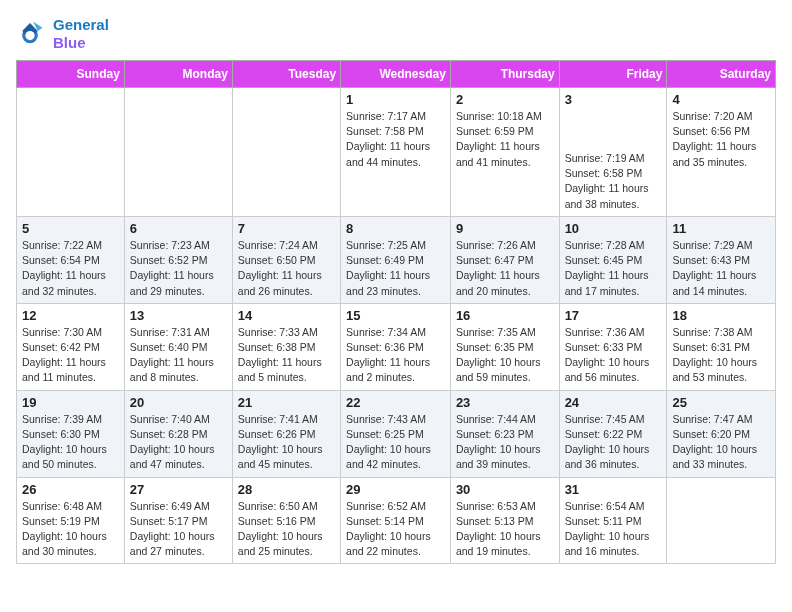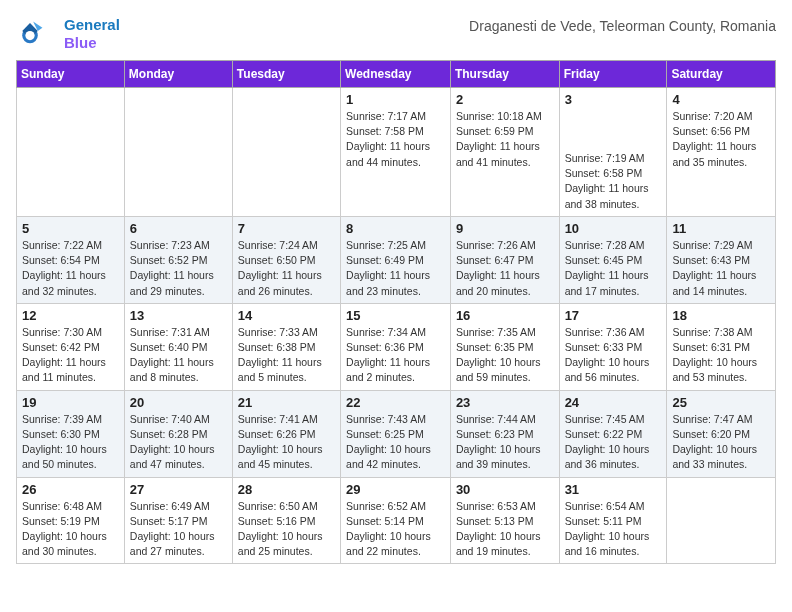--- a/index.html
+++ b/index.html
@@ -12,21 +12,21 @@
     }
     .header {
       display: flex;
       align-items: flex-start;
       justify-content: space-between;
       margin-bottom: 4px;
     }
     .logo {
       display: flex;
       align-items: center;
-      gap: 20px;
+      gap: 9px;
     }
     .logo-text {
       font-size: 15px;
       font-weight: bold;
       line-height: 1.2;
       color: #333;
     }
     .logo-text span {
       color: #1a7abf;
     }
@@ -48,26 +48,26 @@
       color: #555;
       margin-top: 2px;
     }
     .calendar {
       width: 100%;
       border-collapse: collapse;
       margin-top: 8px;
       font-size: 11px;
     }
     .calendar thead tr th {
-      background: #6d28d9;
+      background: #d946ef;
       color: #fff;
       font-size: 12px;
       font-weight: bold;
       padding: 6px 4px;
-      text-align: left;
+      text-align: right;
       border: 1px solid #aaa;
     }
     .calendar tbody tr td {
       border: 1px solid #ccc;
       vertical-align: top;
       padding: 4px 5px;
       width: 113px;
       min-height: 70px;
       background: #fff;
     }
@@ -99,21 +99,20 @@
       <polygon points="18,4 28,14 18,24 8,14" fill="#1a5fa0"></polygon>
       <polygon points="22,2 34,10 28,14" fill="#4da6e8"></polygon>
       <ellipse cx="18" cy="20" rx="6" ry="6" fill="#fff"></ellipse>
     </svg>
     <div class="logo-text">
       <div><span>General</span></div>
       <div><span style="color:#8b5cf6">Blue</span></div>
     </div>
   </div>
   <div class="title-block">
-    <div class="subtitle">Draganesti de Vede, Teleorman County, Romania</div>
   </div>
 </div>
 
 <table class="calendar">
   <thead>
     <tr>
     <th>Sunday</th>
         <th>Monday</th>
         <th>Tuesday</th>
         <th>Wednesday</th>

